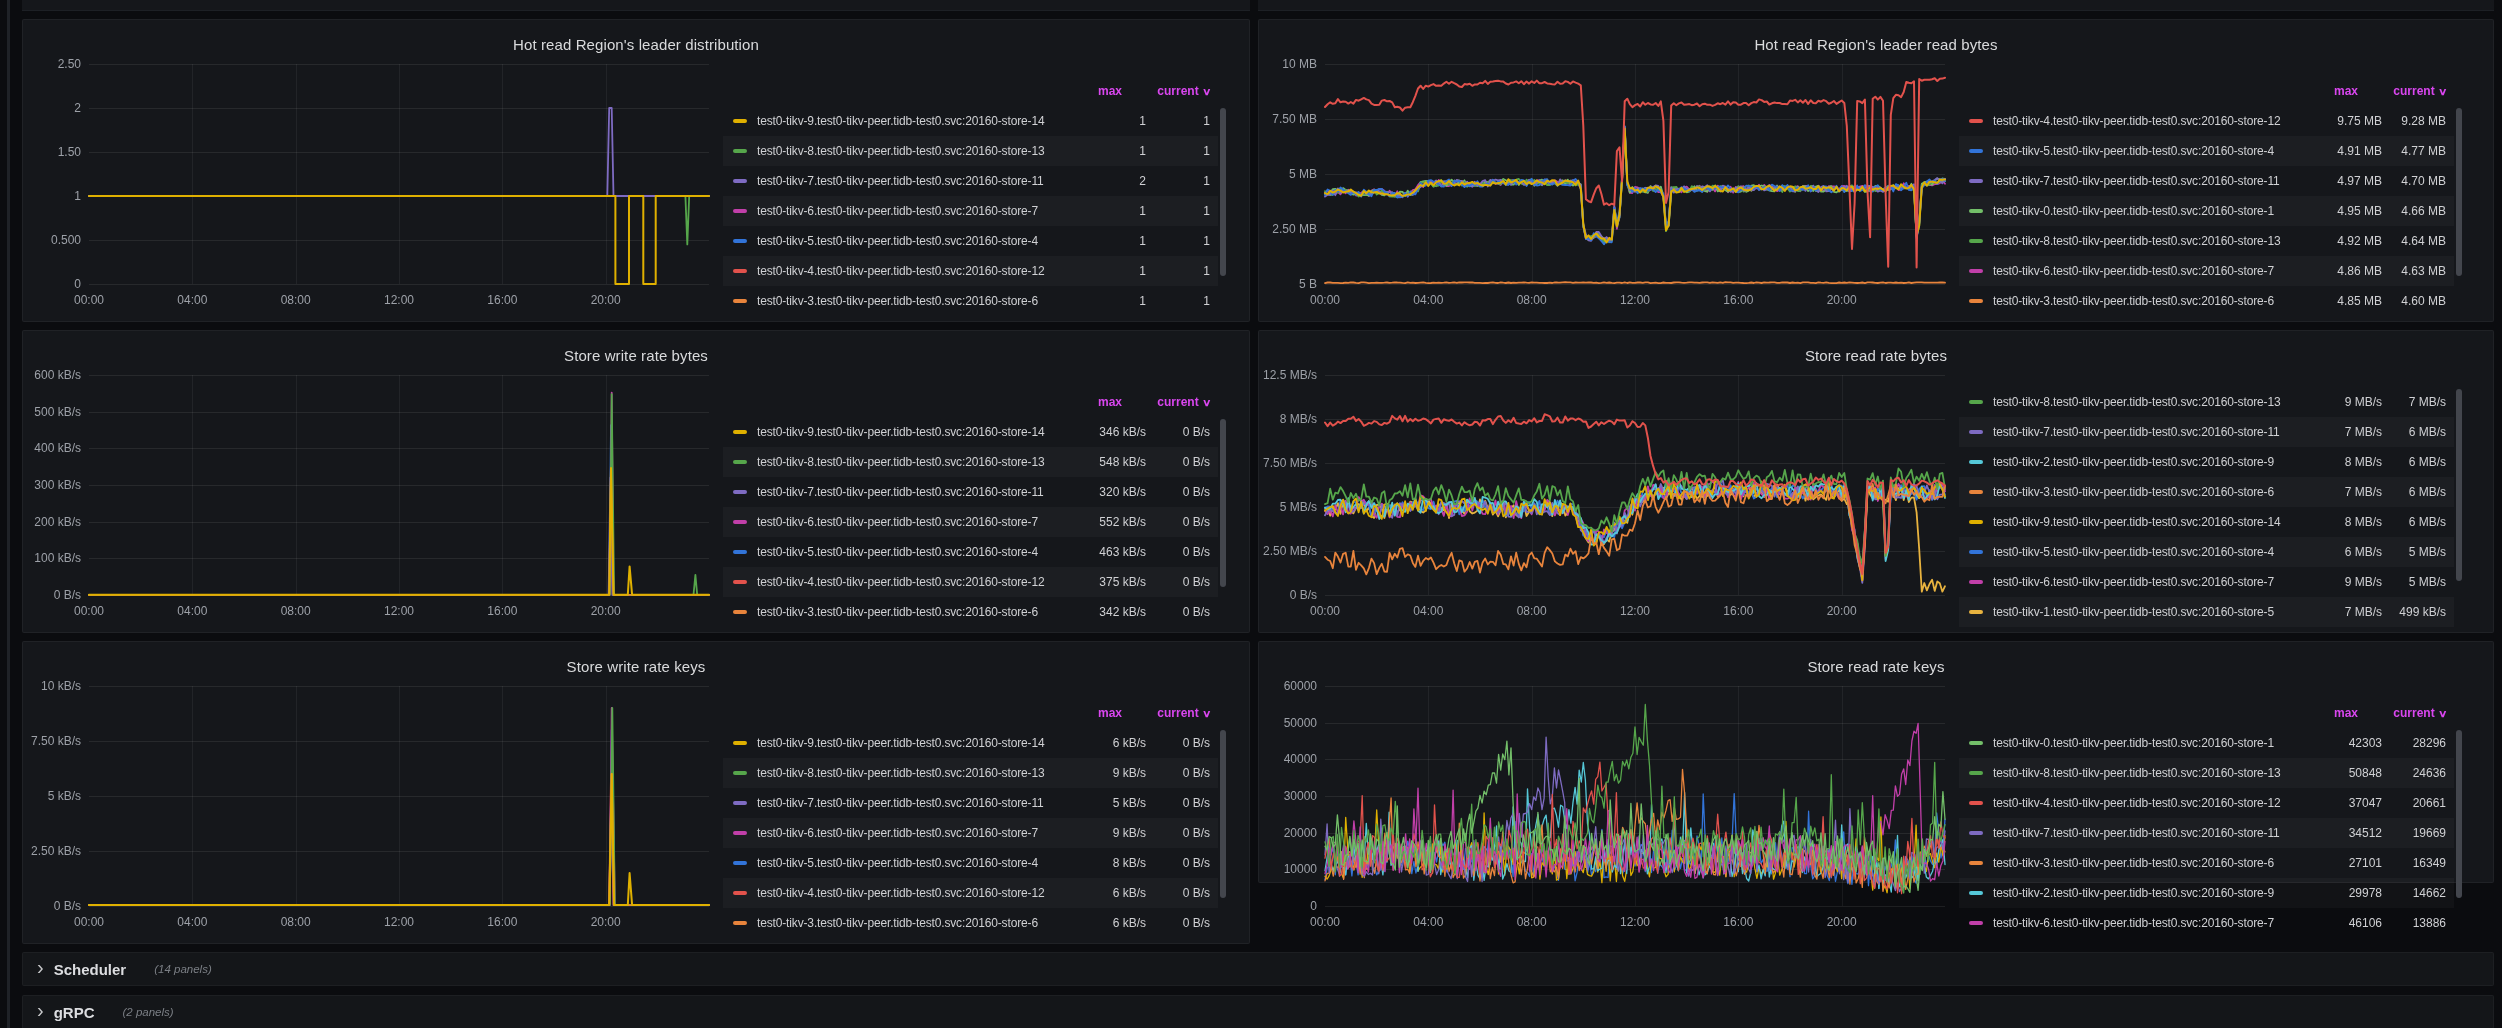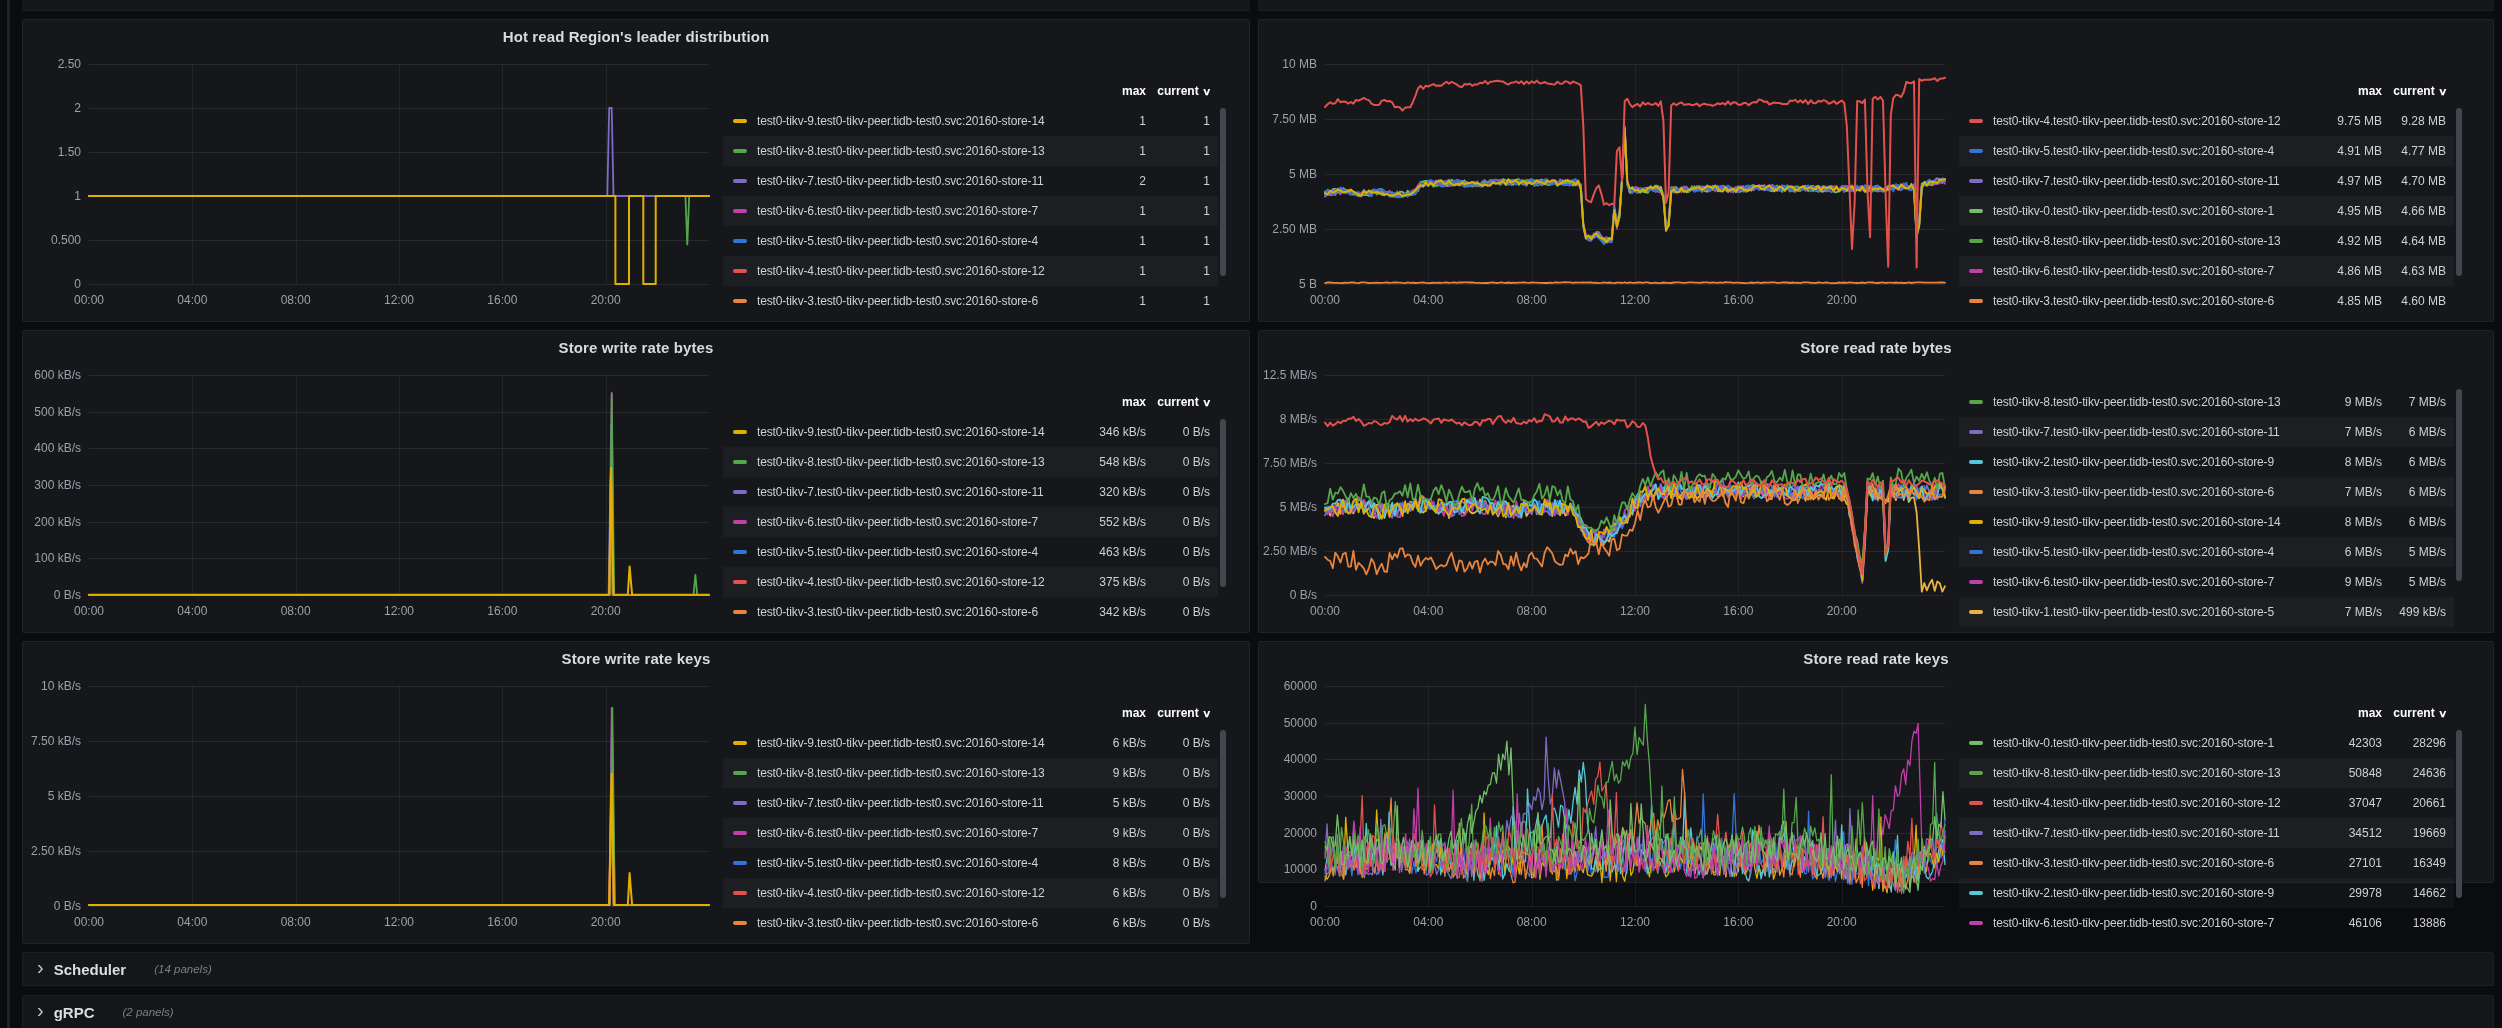--- a/index.html
+++ b/index.html
@@ -3,31 +3,31 @@
 <meta charset="utf-8">
 <style>
   html,body{margin:0;padding:0;background:#0b0c0f;}
   body{width:2502px;height:1028px;overflow:hidden;position:relative;
        font-family:"Liberation Sans",sans-serif;color:#d0d1d4;}
   #dashboard{position:absolute;inset:0;}
   .edge-line{position:absolute;left:7px;top:0;width:3px;height:100%;background:#1f2227;}
   .top-strip{position:absolute;top:0;height:10px;background:#15171b;border-bottom:1px solid #1d2025;}
   .panel{position:absolute;background:#15171b;border:1px solid rgba(255,255,255,0.05);
          border-radius:2px;box-sizing:border-box;}
-  .panel-title{position:absolute;left:0;right:0;top:8px;margin:0;text-align:center;
-               font-size:15px;font-weight:700;color:#d9dadc;letter-spacing:.1px;cursor:pointer;}
+  .panel-title{position:absolute;left:0;right:0;top:16px;margin:0;text-align:center;
+               font-size:15px;font-weight:400;color:#d9dadc;letter-spacing:.1px;cursor:pointer;}
   .plot{position:absolute;inset:0;}
   .plot svg{position:absolute;overflow:visible;}
   .ytick{position:absolute;height:16px;line-height:16px;text-align:right;
          font-size:12px;color:#9da1a8;}
   .xtick{position:absolute;width:64px;height:16px;line-height:16px;text-align:center;
          font-size:12px;color:#9da1a8;}
   .legend{position:absolute;font-size:12px;}
   .lhead{display:flex;align-items:center;height:30px;padding:0 8px 0 10px;
-         color:#ffffff;font-weight:700;}
+         color:#d946ef;font-weight:700;gap:24px;}
   .lhead .spacer{flex:1;}
   .hmax{width:70px;text-align:right;cursor:pointer;}
   .hcur{width:64px;text-align:right;cursor:pointer;white-space:nowrap;}
   .chev-down{display:inline-block;margin-left:4px;font-size:10px;transform:scaleX(1.3);}
   .lrow{display:flex;align-items:center;height:30px;padding:0 8px 0 10px;cursor:pointer;}
   .lrow.alt{background:rgba(255,255,255,0.032);}
   .swatch{width:14px;height:4px;border-radius:2px;flex:none;margin-right:10px;}
   .lname{flex:1;min-width:0;white-space:nowrap;overflow:hidden;color:#d0d1d4;letter-spacing:-0.15px;}
   .lmax,.lcur{flex:none;text-align:right;color:#d0d1d4;}
   .lmax{width:70px;} .lcur{width:64px;}
@@ -126,20 +126,21 @@
         <div class="lrow">
           <span class="swatch" style="background: rgb(232, 132, 60);"></span>
           <span class="lname">test0-tikv-3.test0-tikv-peer.tidb-test0.svc:20160-store-6</span>
           <span class="lmax">1</span>
           <span class="lcur">1</span>
         </div>
         <div class="lscroll" style="right: -8px; top: 32px; height: 168px;"></div>
       </div>
   </section>
     <section class="panel" style="left: 1258px; top: 19px; width: 1236px; height: 303px;">
+    <h2 class="panel-title">Hot read Region's leader read bytes</h2>
     <div class="plot">
         <svg width="620" height="220" style="left: 66px; top: 44px;">
           <line x1="0" y1="0.5" x2="620" y2="0.5" stroke="rgba(255,255,255,0.08)" stroke-width="1"></line>
           <line x1="0" y1="55.5" x2="620" y2="55.5" stroke="rgba(255,255,255,0.08)" stroke-width="1"></line>
           <line x1="0" y1="110.5" x2="620" y2="110.5" stroke="rgba(255,255,255,0.08)" stroke-width="1"></line>
           <line x1="0" y1="165.5" x2="620" y2="165.5" stroke="rgba(255,255,255,0.08)" stroke-width="1"></line>
           <line x1="0" y1="220.5" x2="620" y2="220.5" stroke="rgba(255,255,255,0.08)" stroke-width="1"></line>
           <line x1="103.5" y1="0" x2="103.5" y2="220" stroke="rgba(255,255,255,0.06)" stroke-width="1"></line>
           <line x1="207.5" y1="0" x2="207.5" y2="220" stroke="rgba(255,255,255,0.06)" stroke-width="1"></line>
           <line x1="310.5" y1="0" x2="310.5" y2="220" stroke="rgba(255,255,255,0.06)" stroke-width="1"></line>

